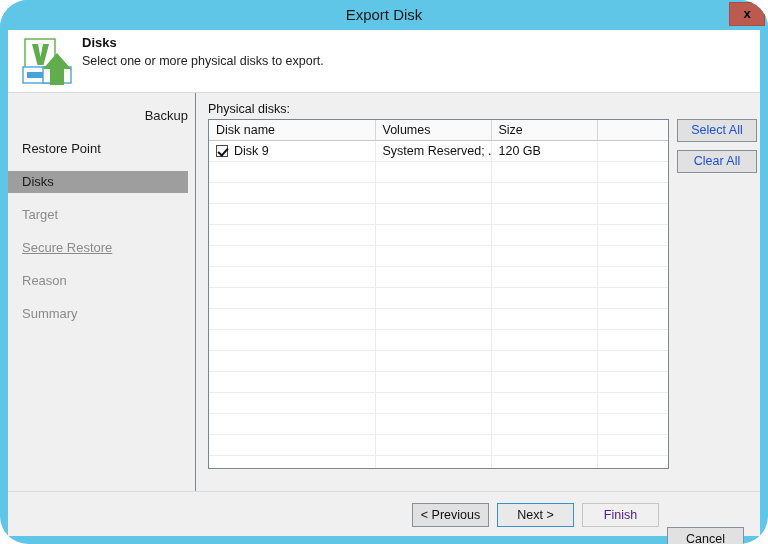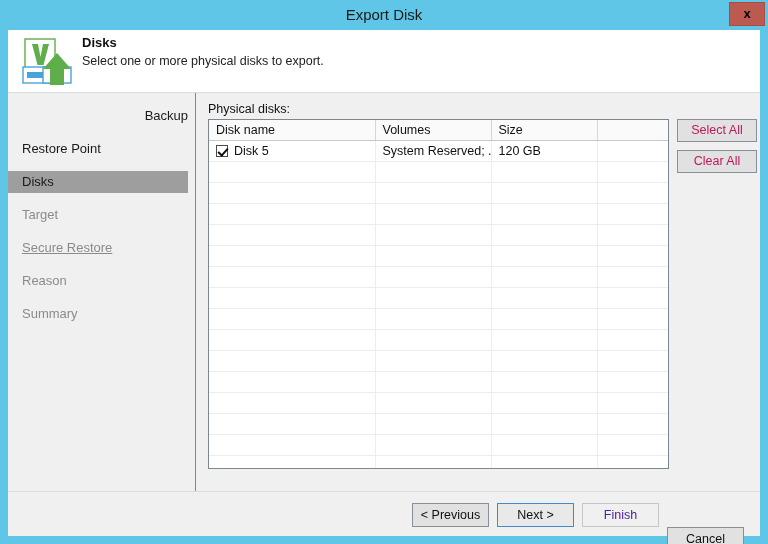--- a/index.html
+++ b/index.html
@@ -12,20 +12,21 @@
     -webkit-font-smoothing: antialiased;
   }
 
   #dialog {
     position: relative;
     width: 768px;
     height: 544px;
     box-sizing: border-box;
     background: #5FC6E8;
     overflow: hidden;
+    border-radius: 28px;
   }
 
   
   #titlebar {
     position: absolute;
     left: 0; top: 0;
     width: 768px;
     height: 30px;
     background: #5FC6E8;
   }
@@ -226,21 +227,21 @@
 
   
   .side-btn {
     position: absolute;
     width: 80px;
     height: 23px;
     background: #E1E1E1;
     border: 1px solid #888f96;
     box-sizing: border-box;
     font-size: 12.5px;
-    color: #be185d;
+    color: #1d4ed8;
     text-align: center;
     line-height: 21px;
     cursor: pointer;
   }
   #btn-select-all { left: 481px; top: 26px; }
   #btn-clear-all  { left: 481px; top: 57px; }
 
   
   #footer {
     position: absolute;
@@ -320,21 +321,21 @@
             <thead>
               <tr>
                 <th style="width:166px">Disk name</th>
                 <th style="width:116px">Volumes</th>
                 <th style="width:106px">Size</th>
                 <th class="last" style="width:71px"></th>
               </tr>
             </thead>
             <tbody id="grid-body">
                 <tr>
-                  <td class="namecell"><span class="cb checked"></span><span class="disk-name-text">Disk 5</span></td>
+                  <td class="namecell"><span class="cb checked"></span><span class="disk-name-text">Disk 9</span></td>
                   <td>System Reserved; ...</td>
                   <td>120 GB</td>
                   <td class="last"></td>
                 </tr>
                 <tr>
                   <td>&nbsp;</td>
                   <td>&nbsp;</td>
                   <td>&nbsp;</td>
                   <td class="last">&nbsp;</td>
                 </tr>

